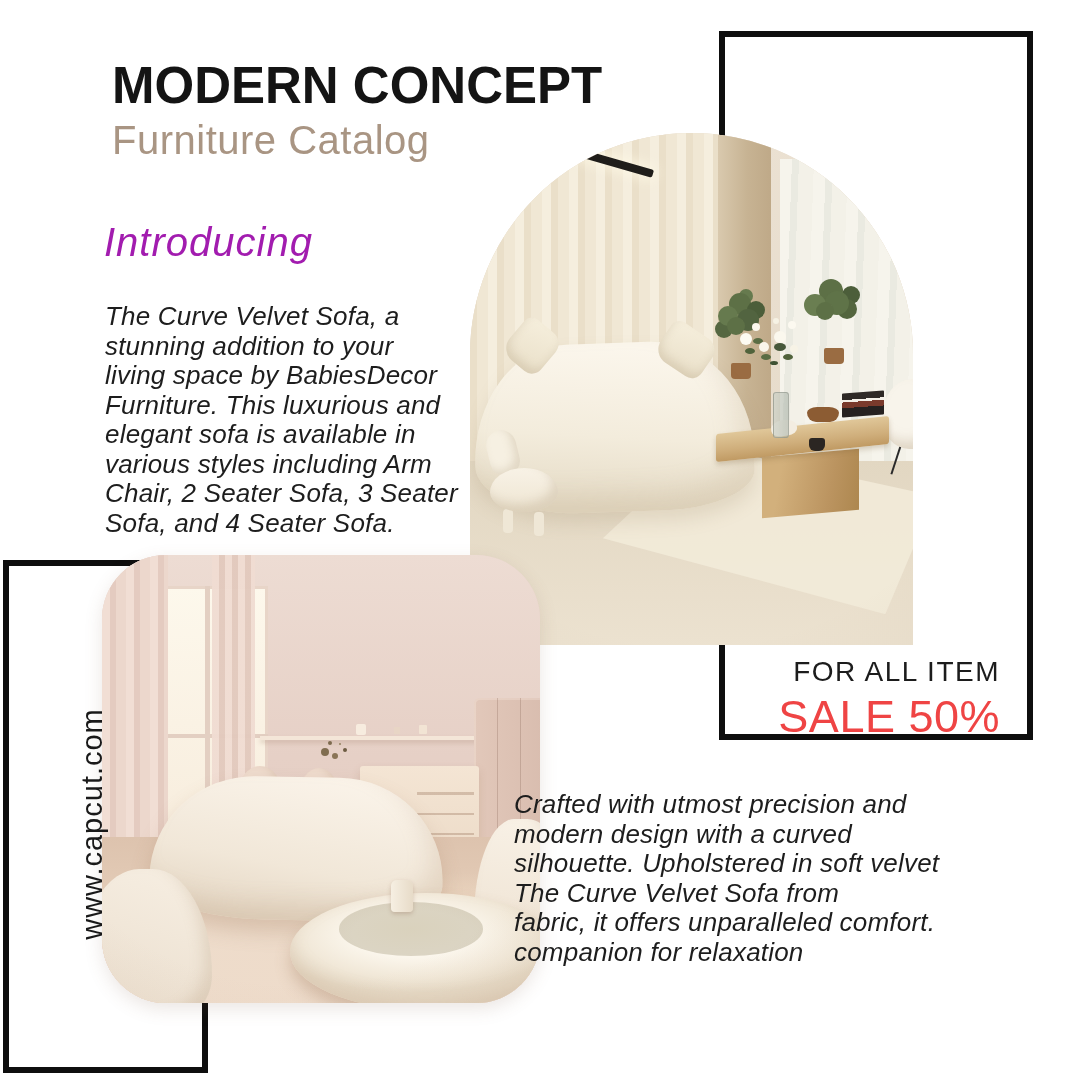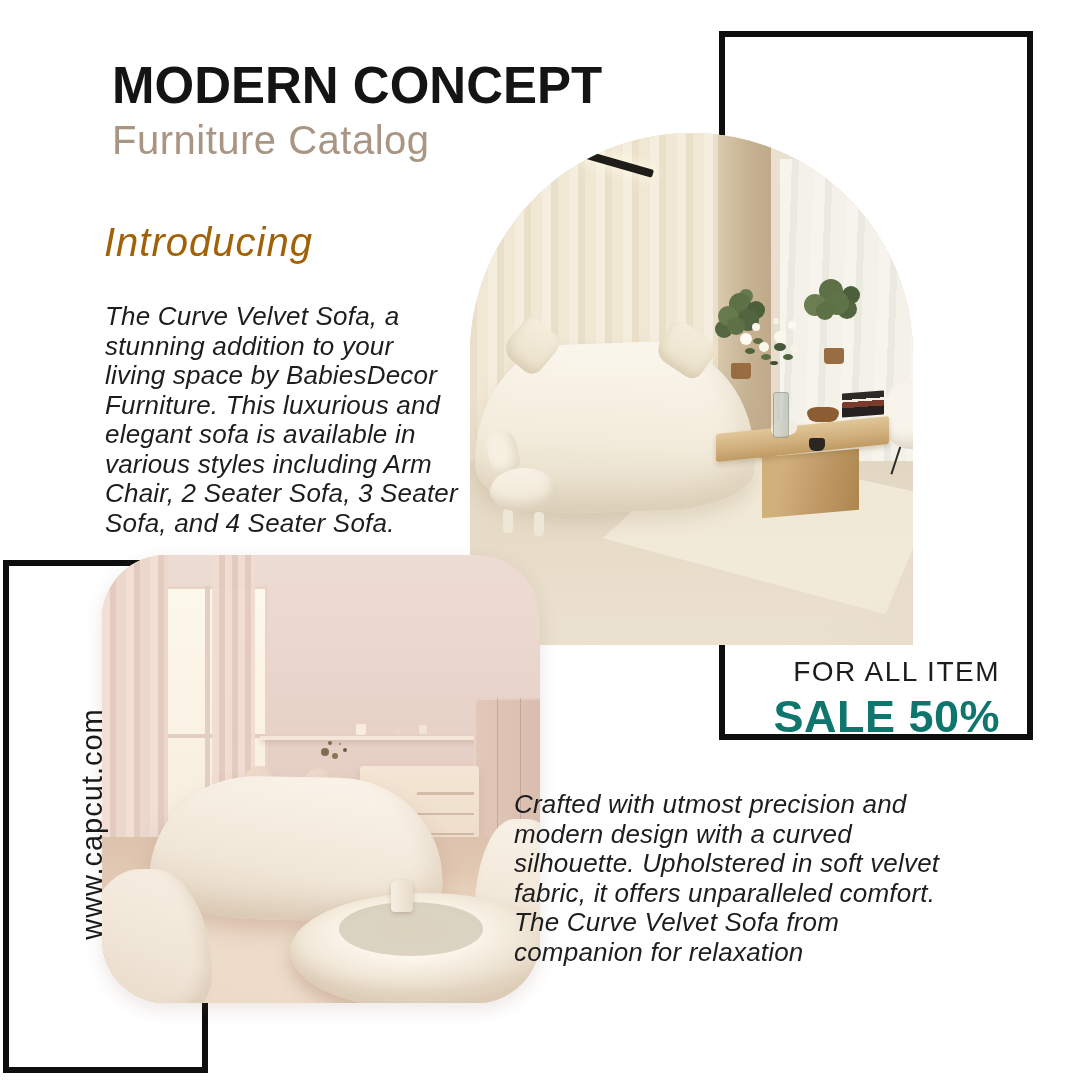--- a/index.html
+++ b/index.html
@@ -177,34 +177,34 @@
     font-size: 51px; font-weight: 900; color: #141414;
     letter-spacing: 0; line-height: 1.0; white-space: nowrap;
   }
   #sub-title {
     font-size: 40px; font-weight: 400; color: #a99583;
     letter-spacing: 0.5px; margin-top: 7px; white-space: nowrap;
   }
   #intro-heading {
     left: 104px; top: 220px;
     font-size: 40px; font-style: italic; font-weight: 400;
-    color: #a16207; letter-spacing: 1px; white-space: nowrap;
+    color: #a21caf; letter-spacing: 1px; white-space: nowrap;
   }
   .para { font-size: 26px; font-style: italic; color: #1d1d1d; letter-spacing: 0.2px; }
   .para .pline { line-height: 29.5px; white-space: nowrap; }
   #para-left  { left: 105px; top: 302px; text-align: left; }
   #para-right { right: 66px; top: 790px; width: 500px; text-align: left; }
 
   #sale-block { right: 80px; top: 656px; text-align: right; }
   #sale-eyebrow {
     font-size: 28px; font-weight: 400; color: #1c1c1c;
     letter-spacing: 1.5px; white-space: nowrap;
   }
   #sale-headline {
-    font-size: 45px; font-weight: 700; color: #0f766e;
+    font-size: 45px; font-weight: 400; color: #ef4444;
     letter-spacing: 0.5px; margin-top: 3px; white-space: nowrap;
   }
   #watermark {
     left: 92px; top: 824px;
     transform: translate(-50%,-50%) rotate(-90deg);
     font-size: 29px; font-weight: 400; color: #191919;
     letter-spacing: 1px; white-space: nowrap;
   }
 </style>
 </head>
@@ -296,20 +296,20 @@
 
   <div id="sale-block" class="abs">
     <div id="sale-eyebrow">FOR ALL ITEM</div>
     <div id="sale-headline">SALE 50%</div>
   </div>
 
   <div id="para-right" class="abs para">
     <div class="pline">Crafted with utmost precision and</div>
     <div class="pline">modern design with a curved</div>
     <div class="pline">silhouette. Upholstered in soft velvet</div>
+    <div class="pline">The Curve Velvet Sofa from</div>
     <div class="pline">fabric, it offers unparalleled comfort.</div>
-    <div class="pline">The Curve Velvet Sofa from</div>
     <div class="pline">companion for relaxation</div>
   </div>
 
   <div id="watermark" class="abs">www.capcut.com</div>
 
 </div>
 
 </body></html>

